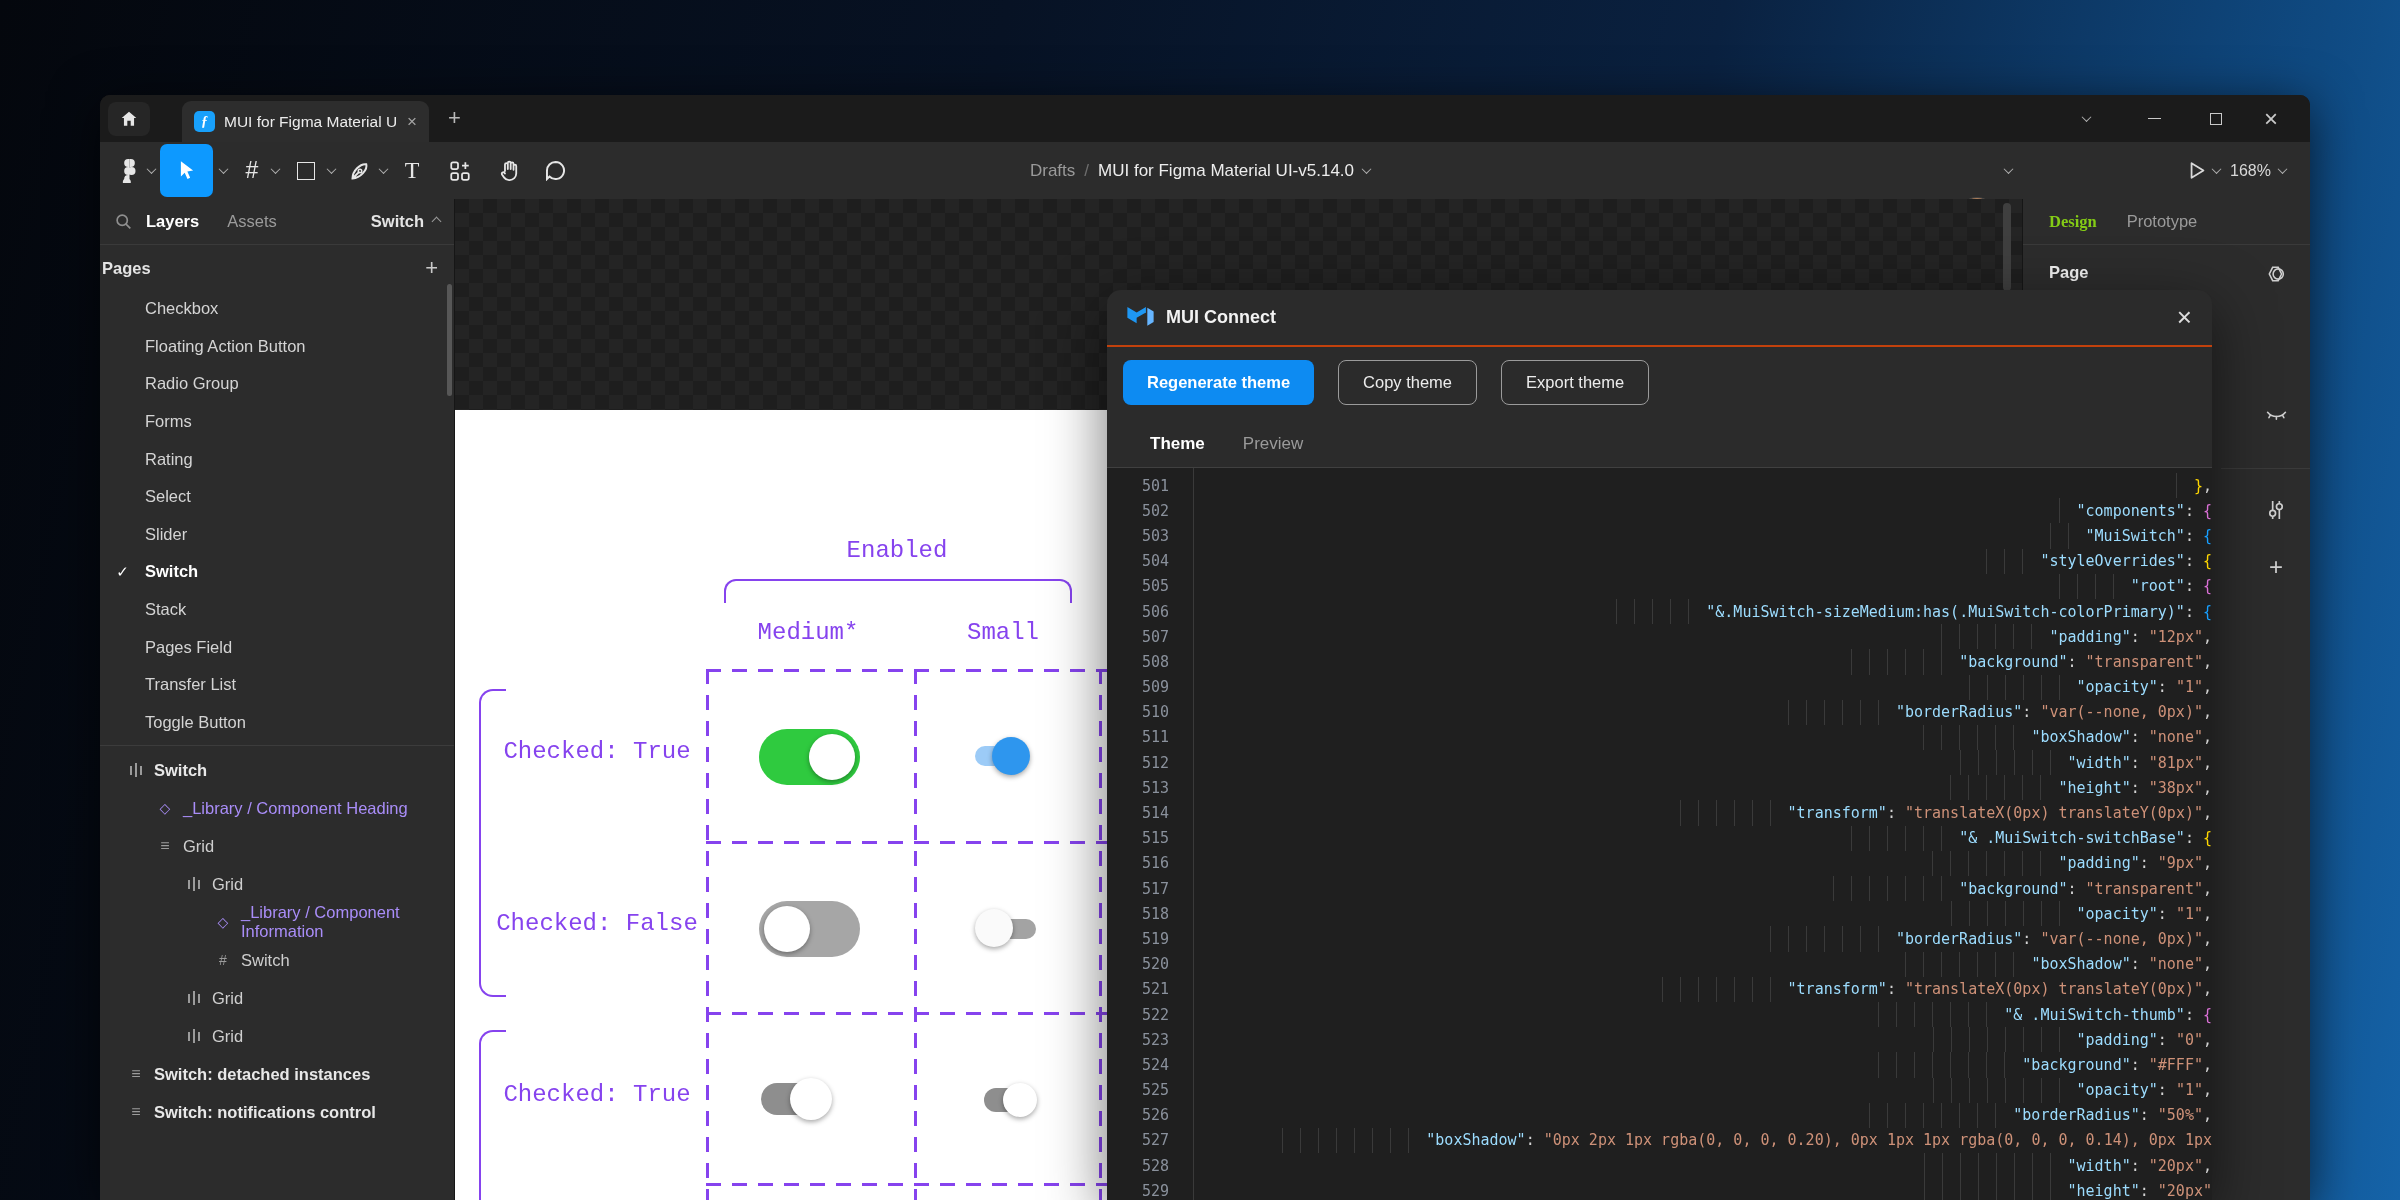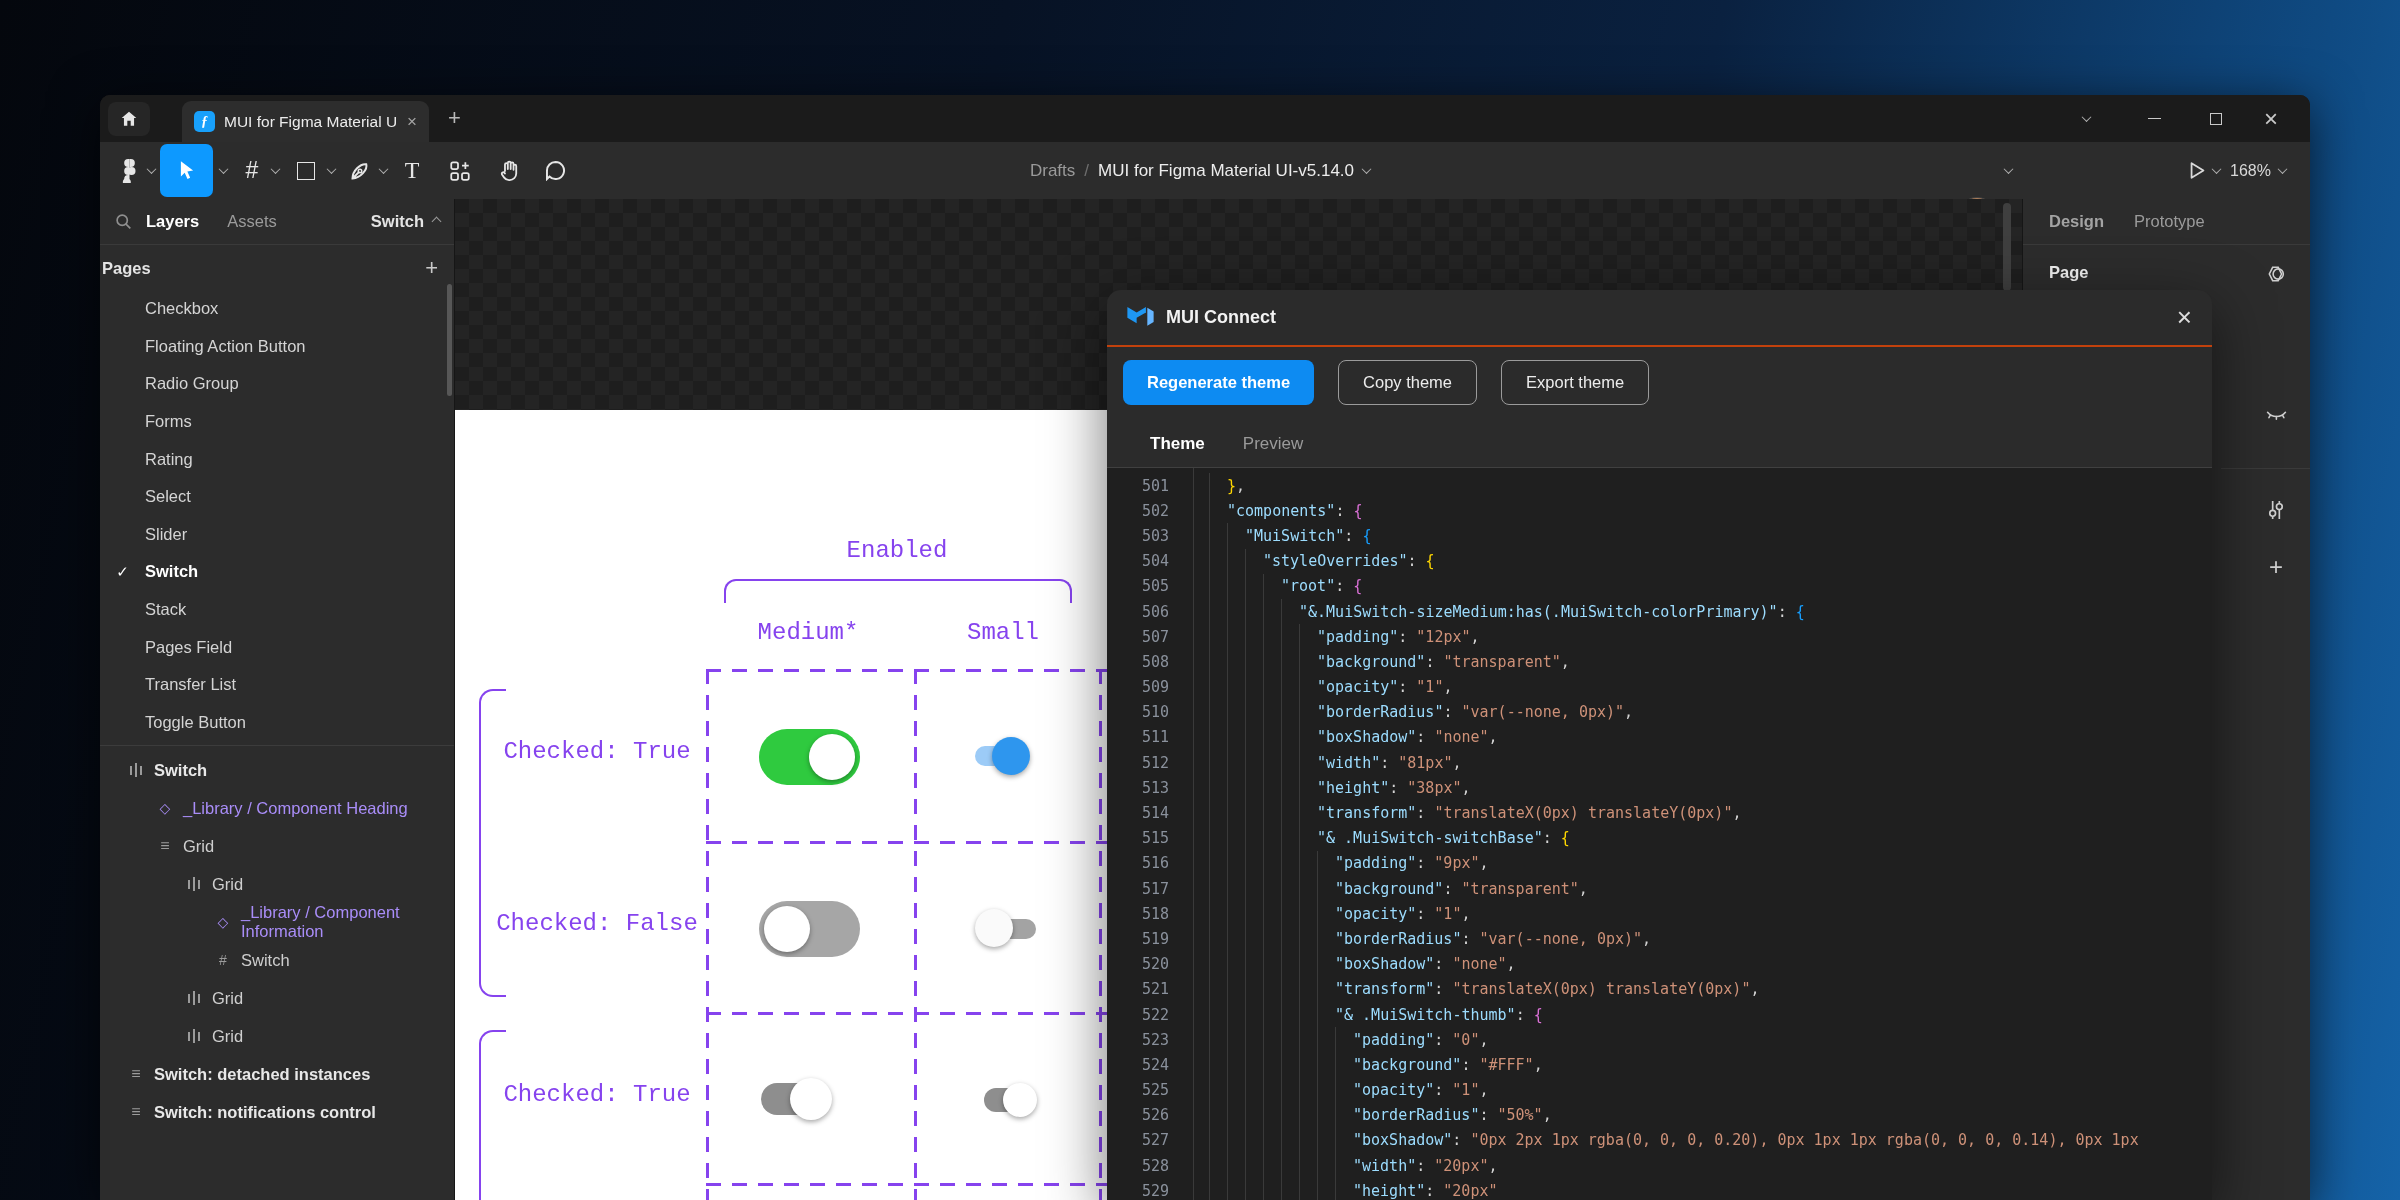--- a/index.html
+++ b/index.html
@@ -114,21 +114,21 @@
     font-size:16.5px; padding:0 24px; }
   .btn.primary { background:#0D8BF2; color:#fff; font-weight:600; }
   .btn.outline { border:1.5px solid #9B9B9B; color:#ECECEC; background:transparent; }
   .dlg-tabs { position:absolute; left:0; top:130px; width:100%; height:48px; display:flex; align-items:center;
     gap:38px; padding-left:43px; border-bottom:1px solid #404040; font-size:17px; }
   .dlg-tab-active { color:#FFFFFF; font-weight:700; }
   .dlg-tab { color:#9A9A9A; }
   .codearea { position:absolute; left:0; top:178px; width:100%; height:732px; background:#1F1F1F;
     font-family:"DejaVu Sans Mono",monospace; font-size:15px; padding-top:5px; overflow:hidden; }
   .gutter-sep { position:absolute; left:86px; top:178px; width:0; height:732px; border-left:1px solid #3A3A3A; }
-  .code-line { display:flex; height:25.2px; align-items:center; white-space:pre; }
+  .code-line { display:flex; height:25.2px; align-items:center; white-space:pre;justify-content:space-between; }
   .ln { width:62px; text-align:right; color:#8A919C; flex:none; }
   .lc { margin-left:40px; display:flex; align-items:center; height:100%; }
   .guide { display:inline-block; width:18px; height:25.2px; border-left:1px solid #3A3A3A; flex:none; }
   .tk-k { color:#9CDCFE; } .tk-s { color:#CE9178; } .tk-p { color:#D4D4D4; }
   .tk-g { color:#FFD700; } .tk-m { color:#DA70D6; } .tk-b { color:#179FFF; }
 </style>
 </head>
 <body>
 
 <div class="desktop">
@@ -433,21 +433,21 @@
           <div class="layer-row root" style="padding-left: 25px;">
             <span class="licon" style="font-size: 16px;">≡</span>
             <span class="llabel">Switch: notifications control</span>
           </div>
         </div>
       <div class="pg-scroll"></div>
     </div>
 
     <div class="right-panel">
       <div class="rp-tabs">
-        <span style="margin-left:26px;color:#a3a3a3;font-weight:700;font-size:16.5px;">Design</span>
+        <span style="margin-left:26px;color:#84cc16;font-weight:700;font-size:16.5px;font-family:Liberation Serif, serif;">Design</span>
         <span style="margin-left:30px;color:#9B9B9B;font-size:16.5px;">Prototype</span>
       </div>
       <div class="rp-pagerow">
         <span style="margin-left:26px;color:#F0F0F0;font-weight:700;font-size:16.5px;">Page</span>
       </div>
       <div class="rp-icon" style="top:63px;">
         <svg width="20" height="18" viewBox="0 0 18 16">
             <path d="M6 2 L11 2 L14 8 L11 14 L6 14 L3 8 Z" fill="none" stroke="#CFCFCF" stroke-width="1.4"></path>
             <circle cx="11" cy="8" r="4.6" fill="none" stroke="#CFCFCF" stroke-width="1.4"></circle>
           </svg>

